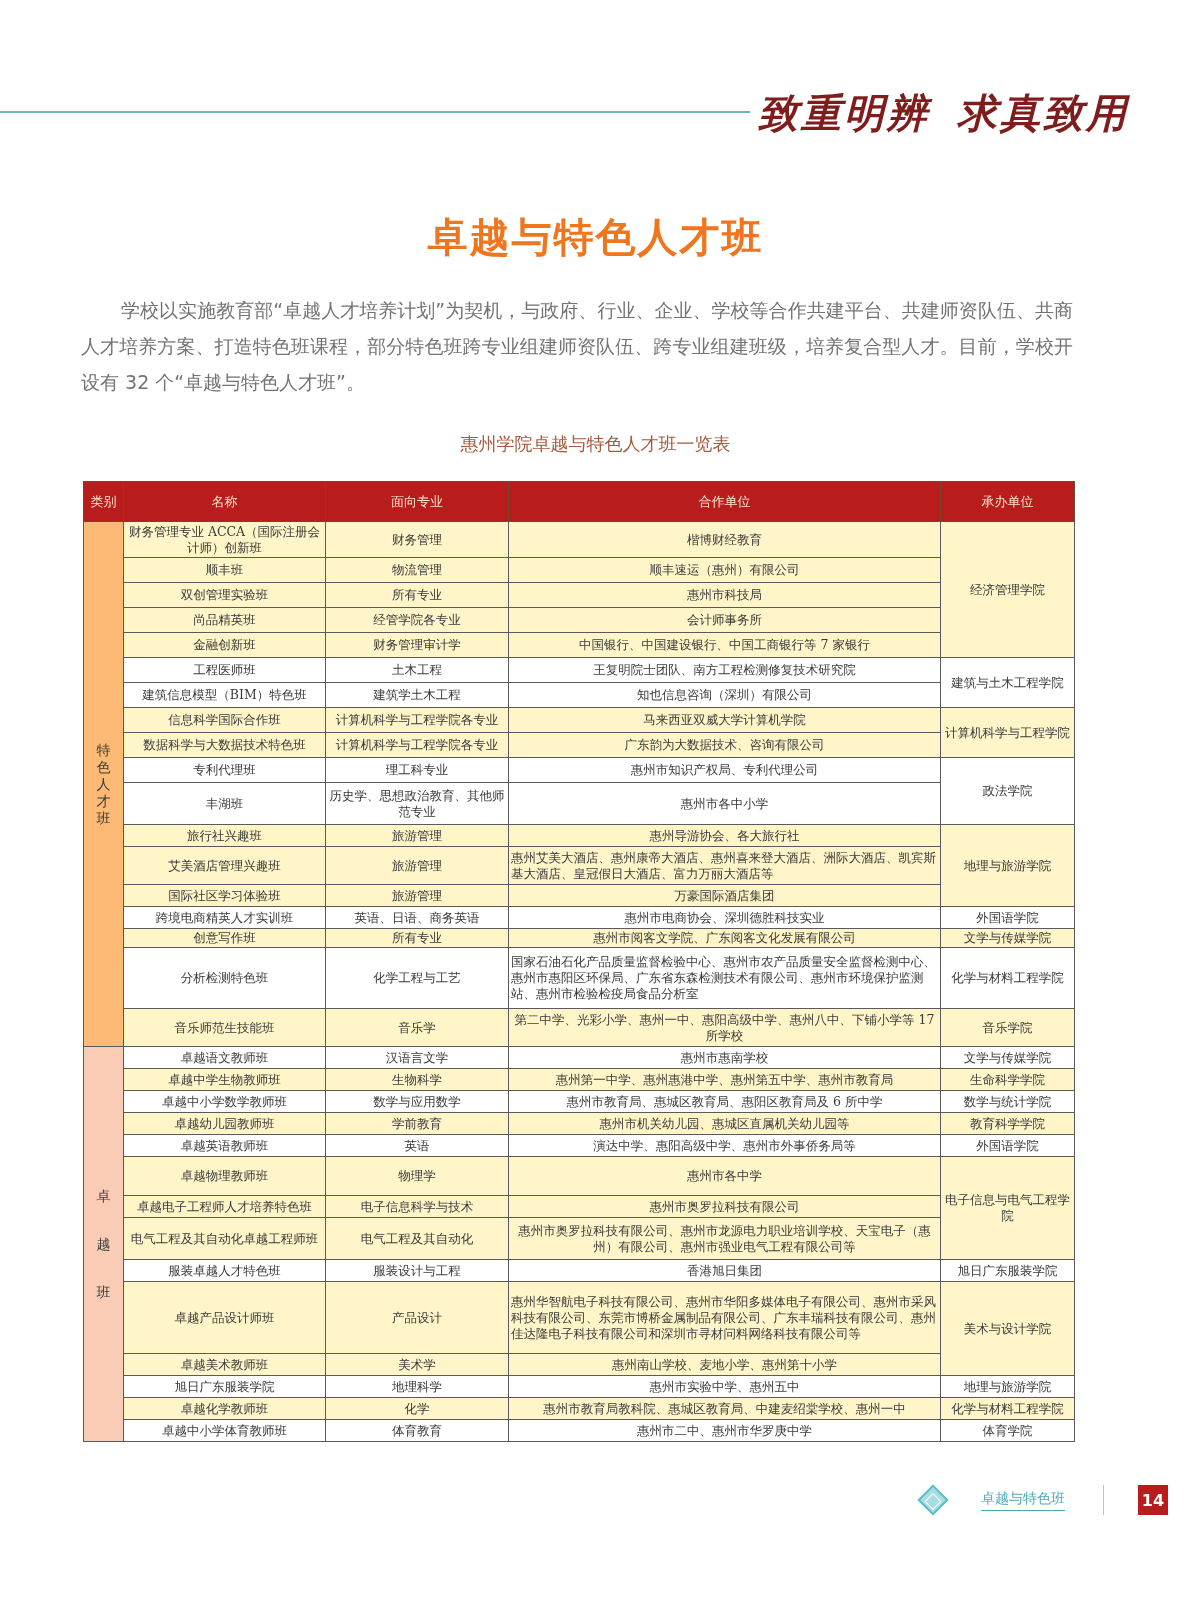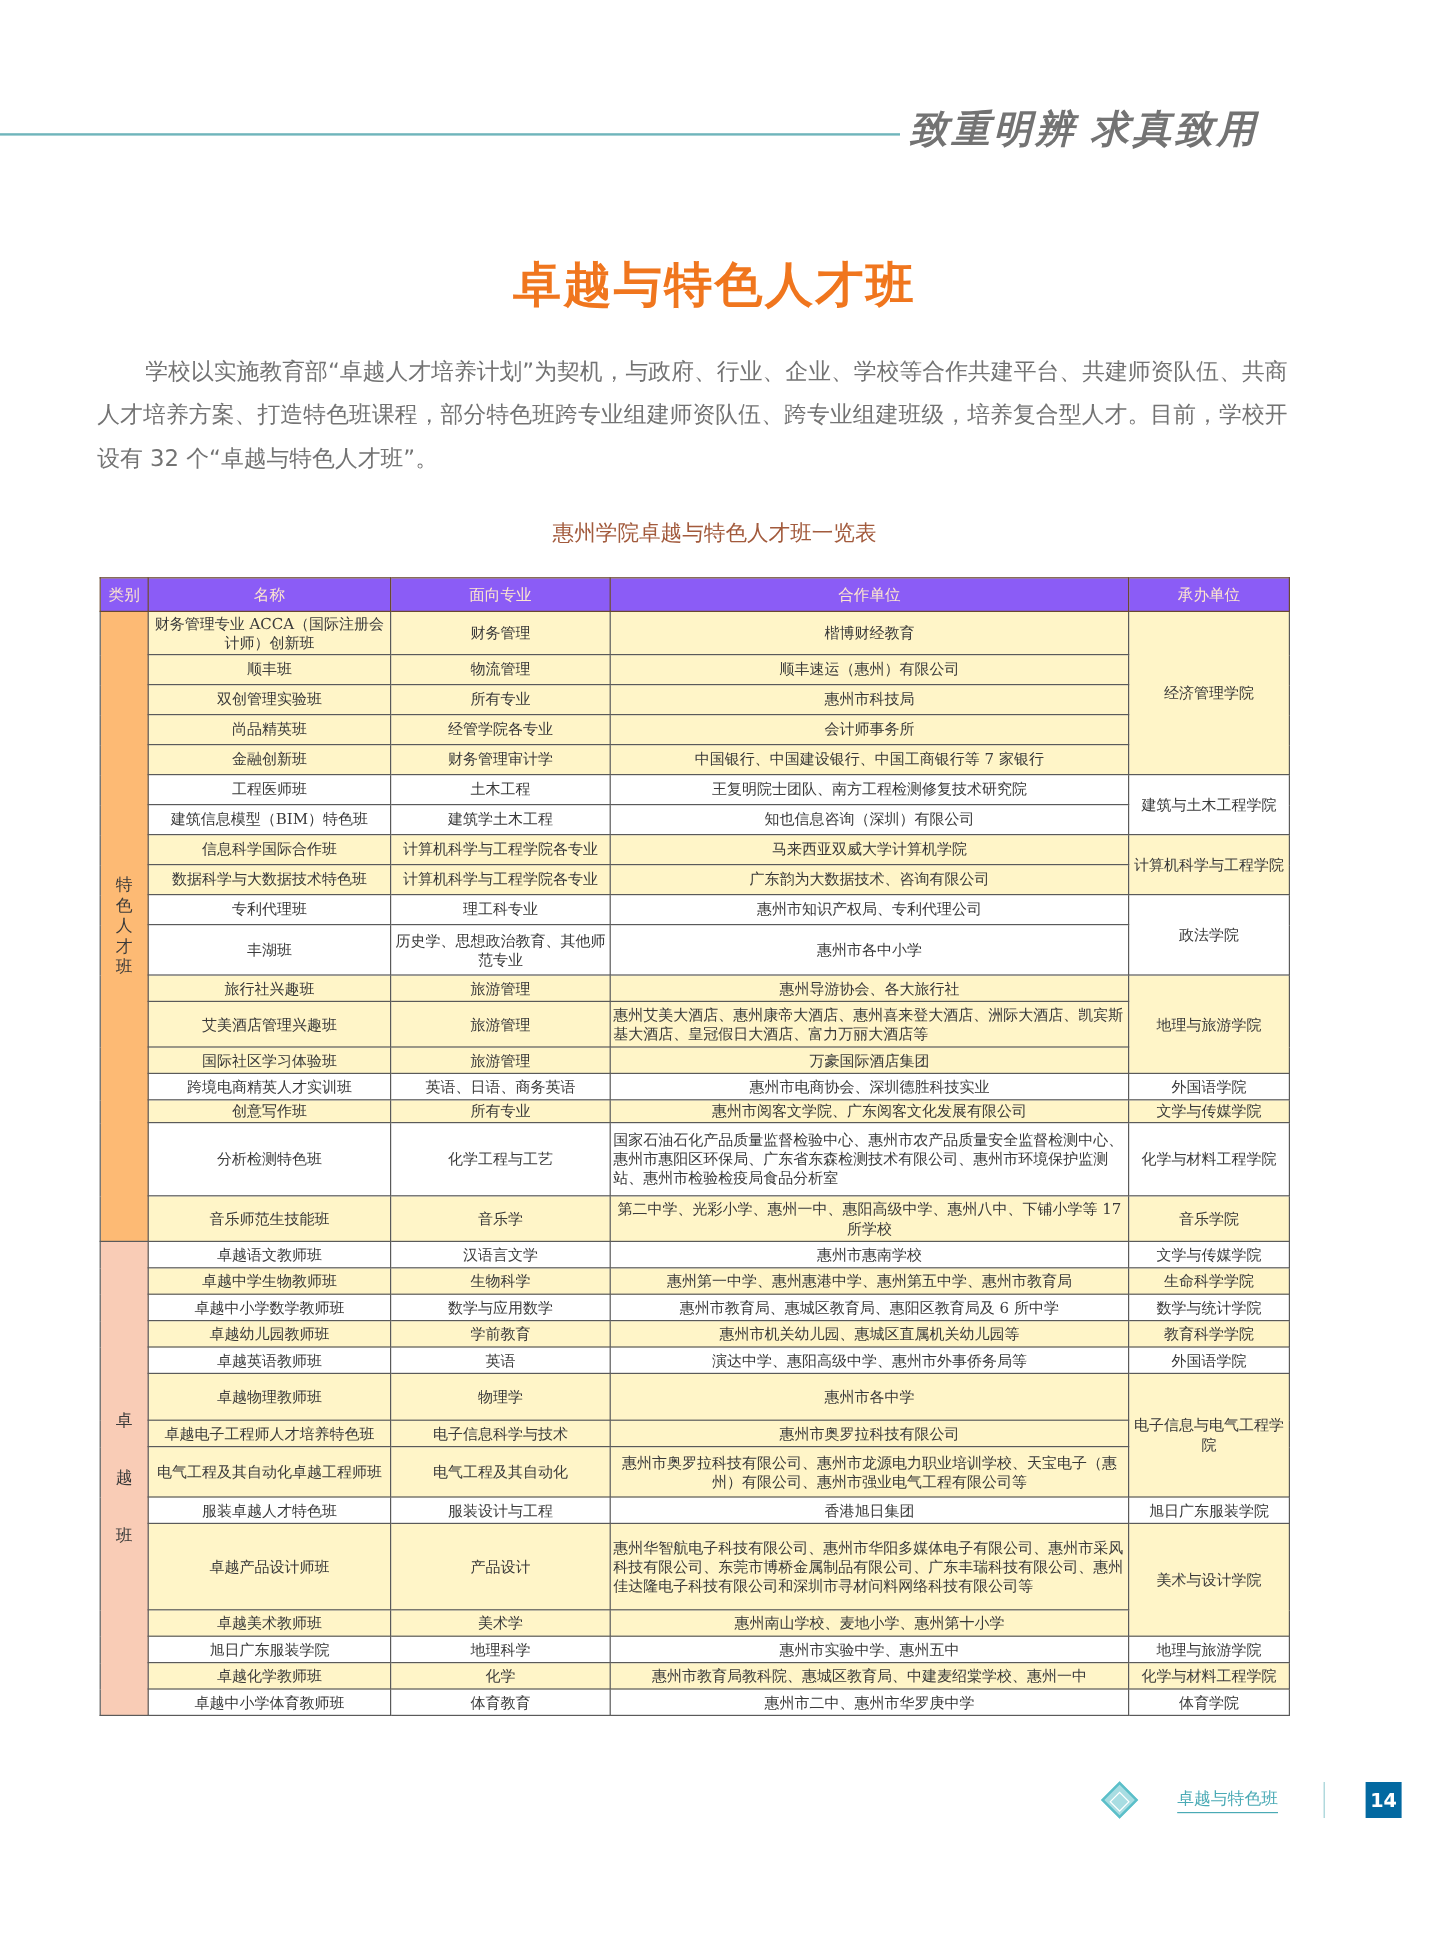--- a/index.html
+++ b/index.html
@@ -1,45 +1,45 @@
 <!DOCTYPE html>
 <html><head>
 <meta charset="utf-8">
 <style>
   * { box-sizing: border-box; margin: 0; padding: 0; }
   html, body { width: 1191px; height: 1616px; background: #ffffff; overflow: hidden; }
   body { position: relative; font-family: "DejaVu Sans", "Liberation Sans", sans-serif; color: #333; }
 
   .top-rule { position: absolute; left: 0; top: 111px; width: 750px; height: 2px; background: #6fb5bb; }
-  .motto { position: absolute; left: 758px; top: 86px; font-family: Liberation Serif, serif; font-size: 32px; font-style: italic; font-weight: bold; color: #737373; letter-spacing: 3px; white-space: nowrap; }
+  .motto { position: absolute; left: 758px; top: 86px; font-family: Liberation Mono, monospace; font-size: 40px; font-style: italic; font-weight: bold; color: #7f1d1d; letter-spacing: 3px; white-space: nowrap; }
 
   .page-title { position: absolute; left: 0; width: 1191px; top: 210px; text-align: center; font-size: 40px; font-weight: bold; color: #f0761e; letter-spacing: 2px; }
 
   .intro { position: absolute; left: 81px; top: 292px; width: 992px; font-size: 19px; line-height: 36px; color: #737373; text-align: justify; }
   .intro .indent { display: inline-block; width: 40px; }
 
   .table-caption { position: absolute; left: 0; width: 1191px; top: 432px; text-align: center; font-size: 18px; color: #a25a3c; }
 
   table.list { position: absolute; left: 83px; top: 481px; width: 991px; border-collapse: collapse; font-family: "DejaVu Serif", serif; font-size: 12.5px; color: #3a3a3a; table-layout: fixed; }
-  table.list th { background: #8b5cf6; color: #fde6cf; font-family: "DejaVu Sans", sans-serif; font-weight: normal; font-size: 13px; height: 28px; border: 1px solid #6a4a30; }
+  table.list th { background: #b91c1c; color: #fde6cf; font-family: "DejaVu Sans", sans-serif; font-weight: normal; font-size: 13px; height: 40px; border: 1px solid #6a4a30; }
   table.list td { border: 1px solid #5a5a5a; text-align: center; vertical-align: middle; padding: 1px 2px; line-height: 16px; }
   table.list td.y { background: #fff5c8; }
   table.list td.w { background: #ffffff; }
   table.list td.left { text-align: left; }
   table.list td.cat-a { background: #fdba74; font-size: 14px; line-height: 17px; }
   table.list td.cat-b { background: #f9ccb6; font-size: 14px; line-height: 17px; }
   .vert { display: inline-block; width: 16px; word-break: break-all; white-space: normal; }
   .vert.spaced { line-height: 48px; }
 
   .footer { position: absolute; left: 922px; top: 1483px; height: 34px; display: flex; align-items: center; gap: 28px; }
   .footer .emblem { width: 22px; height: 22px; transform: rotate(45deg); border: 2px solid #5bbfc9; background: #a8dde2; position: relative; margin-right: 9px; }
   .footer .emblem::after { content: ""; position: absolute; left: 4px; top: 4px; width: 10px; height: 10px; border: 1px solid #ffffff; }
   .footer .label { font-size: 14px; color: #4aaab5; border-bottom: 1px solid #4aaab5; padding-bottom: 2px; margin-right: 10px; }
   .footer .sep { width: 1px; height: 30px; background: #9fd0d5; margin-right: 6px; }
-  .footer .pageno { background: #0369a1; color: #ffffff; font-size: 16px; font-weight: bold; width: 30px; height: 30px; display: flex; align-items: center; justify-content: center; }
+  .footer .pageno { background: #b91c1c; color: #ffffff; font-size: 16px; font-weight: bold; width: 30px; height: 30px; display: flex; align-items: center; justify-content: center; }
 </style>
 </head>
 <body>
 
 <div class="top-rule"></div>
 <div class="motto">致重明辨 求真致用</div>
 
 <h1 class="page-title">卓越与特色人才班</h1>
 
 <p class="intro"><span class="indent"></span><span>学校以实施教育部“卓越人才培养计划”为契机，与政府、行业、企业、学校等合作共建平台、共建师资队伍、共商人才培养方案、打造特色班课程，部分特色班跨专业组建师资队伍、跨专业组建班级，培养复合型人才。目前，学校开设有 32 个“卓越与特色人才班”。</span></p>

